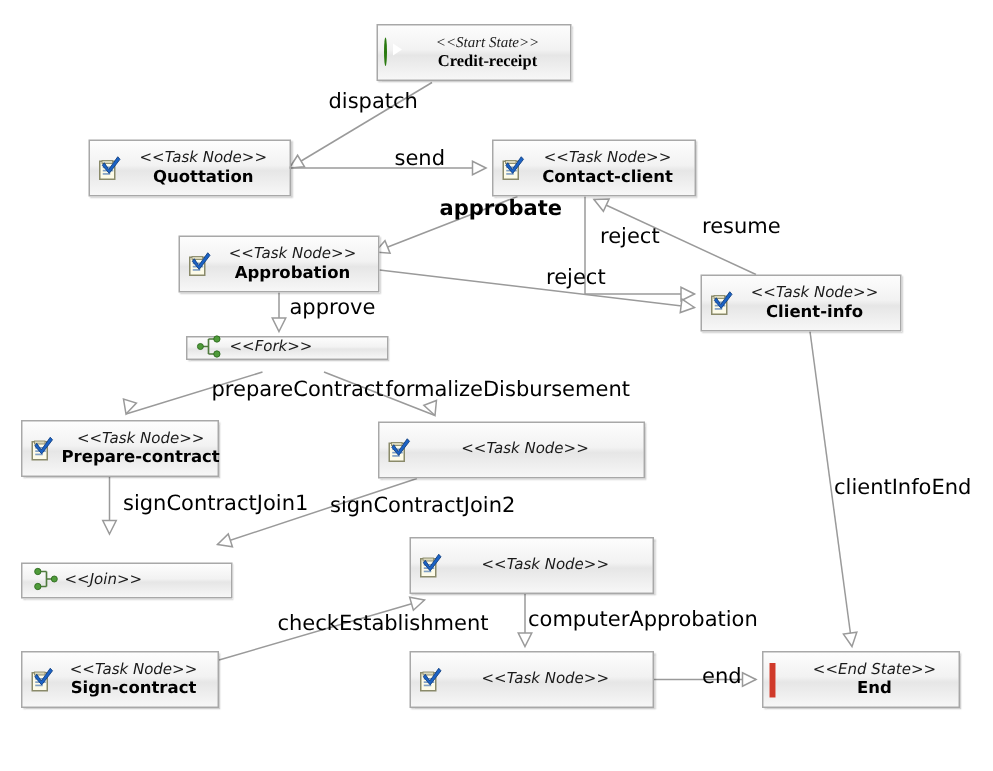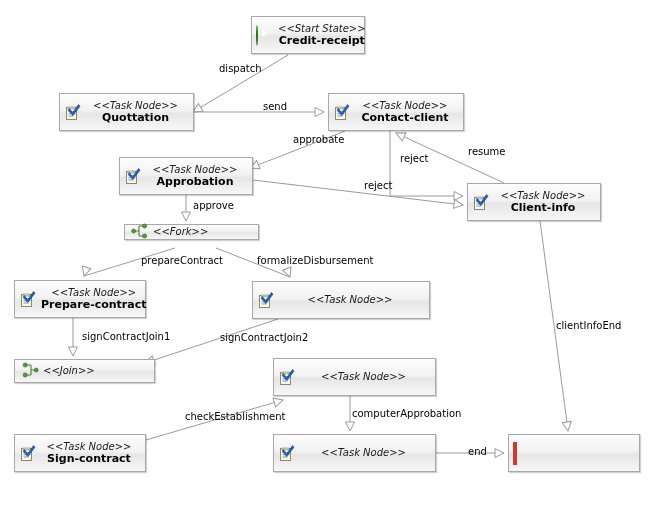--- a/index.html
+++ b/index.html
@@ -29,21 +29,21 @@
     fill: none;
   }
   .edge-head {
     stroke: #9a9a9a;
     stroke-width: 1;
     fill: #ffffff;
   }
   .edge-label {
     position: absolute;
     font-family: "DejaVu Sans", sans-serif;
-    font-size: 10px;
+    font-size: 14px;
     color: #000000;
     white-space: nowrap;
     line-height: 11px;
   }
   .node {
     position: absolute;
     box-sizing: border-box;
     border: 1px solid #a8a8a8;
     background: linear-gradient(to bottom, #fdfdfd 0%, #f2f2f2 45%, #e6e6e6 55%, #f7f7f7 100%);
     box-shadow: 1px 1px 1px rgba(0,0,0,0.18);
@@ -153,36 +153,36 @@
       <path d="M 0 0 L -9 -4.5 L -9 4.5 Z" class="edge-head" transform="translate(73,356) rotate(90)"></path>
       <path d="M 0 0 L -9 -4.5 L -9 4.5 Z" class="edge-head" transform="translate(145,363) rotate(162)"></path>
       <path d="M 0 0 L -9 -4.5 L -9 4.5 Z" class="edge-head" transform="translate(283,400) rotate(-16)"></path>
       <path d="M 0 0 L -9 -4.5 L -9 4.5 Z" class="edge-head" transform="translate(350,431) rotate(90)"></path>
       <path d="M 0 0 L -9 -4.5 L -9 4.5 Z" class="edge-head" transform="translate(504,453) rotate(0)"></path>
       <path d="M 0 0 L -9 -4.5 L -9 4.5 Z" class="edge-head" transform="translate(568,431) rotate(82)"></path>
     </svg>
   <div id="labels">
       <div class="edge-label" style="left: 219px; top: 63px;">dispatch</div>
       <div class="edge-label" style="left: 263px; top: 101px;">send</div>
-      <div class="edge-label" style="left: 293px; top: 134px;">approbate</div>
+      <div class="edge-label" style="left: 293px; top: 134px; font-weight: bold;">approbate</div>
       <div class="edge-label" style="left: 400px; top: 153px;">reject</div>
       <div class="edge-label" style="left: 468px; top: 146px;">resume</div>
       <div class="edge-label" style="left: 364px; top: 180px;">reject</div>
       <div class="edge-label" style="left: 193px; top: 200px;">approve</div>
       <div class="edge-label" style="left: 141px; top: 255px;">prepareContract</div>
       <div class="edge-label" style="left: 257px; top: 255px;">formalizeDisbursement</div>
       <div class="edge-label" style="left: 82px; top: 331px;">signContractJoin1</div>
       <div class="edge-label" style="left: 200px; top: 332px; margin-left: 20px;">signContractJoin2</div>
       <div class="edge-label" style="left: 185px; top: 411px;">checkEstablishment</div>
       <div class="edge-label" style="left: 352px; top: 408px;">computerApprobation</div>
       <div class="edge-label" style="left: 468px; top: 446px;">end</div>
       <div class="edge-label" style="left: 556px; top: 320px;">clientInfoEnd</div>
     </div>
   <div id="nodes">
-      <div class="node" style="left: 251px; top: 16px; width: 114px; height: 38px;">
+      <div class="node" style="left: 251px; top: 16px; width: 130px; height: 38px; font-family: Liberation Serif, serif;">
         <span class="node-icon"><span class="ic-start"></span></span>
         <span class="node-text">
           <div class="node-stereo">&lt;&lt;Start State&gt;&gt;</div>
           <div class="node-name">Credit-receipt</div>
         </span>
       </div>
       <div class="node" style="left: 59px; top: 93px; width: 135px; height: 38px;">
         <span class="node-icon"><svg width="18" height="18" viewBox="0 0 18 18">
             <rect x="2.5" y="4.5" width="10" height="12" fill="#fdfbe8" stroke="#8a8a6a" stroke-width="1"></rect>
             <rect x="4" y="4" width="7" height="2" fill="#d9d7bc" stroke="#8a8a6a" stroke-width="0.6"></rect>
@@ -269,21 +269,21 @@
             <rect x="4" y="4" width="7" height="2" fill="#d9d7bc" stroke="#8a8a6a" stroke-width="0.6"></rect>
             <rect x="4.5" y="8" width="7" height="1.1" fill="#7f9fc4"></rect>
             <rect x="4.5" y="10.2" width="7" height="1.1" fill="#7f9fc4"></rect>
             <rect x="4.5" y="12.4" width="5" height="1.1" fill="#7f9fc4"></rect>
             <path d="M5.5 5.5 L8.5 10 L14.5 1.5 L16 3.2 L8.8 12.6 L4.2 7.2 Z" fill="#1b63c6" stroke="#123f80" stroke-width="0.6" stroke-linejoin="round"></path>
           </svg></span>
         <span class="node-text">
           <div class="node-stereo">&lt;&lt;Task Node&gt;&gt;</div>
         </span>
       </div>
-      <div class="node compact" style="left: 14px; top: 359px; width: 141px; height: 24px;">
+      <div class="node compact" style="left: 14px; top: 375px; width: 141px; height: 24px;">
         <span class="node-icon"><svg width="18" height="16" viewBox="0 0 18 16">
             <path d="M15 8 H10 M10 3 V13 M10 3 H5 M10 13 H5" stroke="#4f7a3d" stroke-width="1.1" fill="none"></path>
             <circle cx="15.2" cy="8" r="2" fill="#4f9b3a" stroke="#2f6b20" stroke-width="0.6"></circle>
             <circle cx="4.2" cy="3" r="2.1" fill="#4f9b3a" stroke="#2f6b20" stroke-width="0.6"></circle>
             <circle cx="4.2" cy="13" r="2.1" fill="#4f9b3a" stroke="#2f6b20" stroke-width="0.6"></circle>
           </svg></span>
         <span class="node-text">
           <div class="node-stereo">&lt;&lt;Join&gt;&gt;</div>
         </span>
       </div>
@@ -322,15 +322,19 @@
             <rect x="4.5" y="10.2" width="7" height="1.1" fill="#7f9fc4"></rect>
             <rect x="4.5" y="12.4" width="5" height="1.1" fill="#7f9fc4"></rect>
             <path d="M5.5 5.5 L8.5 10 L14.5 1.5 L16 3.2 L8.8 12.6 L4.2 7.2 Z" fill="#1b63c6" stroke="#123f80" stroke-width="0.6" stroke-linejoin="round"></path>
           </svg></span>
         <span class="node-text">
           <div class="node-stereo">&lt;&lt;Task Node&gt;&gt;</div>
         </span>
       </div>
       <div class="node" style="left: 508px; top: 434px; width: 132px; height: 38px;">
         <span class="node-icon"><span class="ic-end"></span></span>
+        <span class="node-text">
+          <div class="node-stereo">&lt;&lt;End State&gt;&gt;</div>
+          <div class="node-name">End</div>
+        </span>
       </div>
     </div>
 </div>
 
 </body></html>

